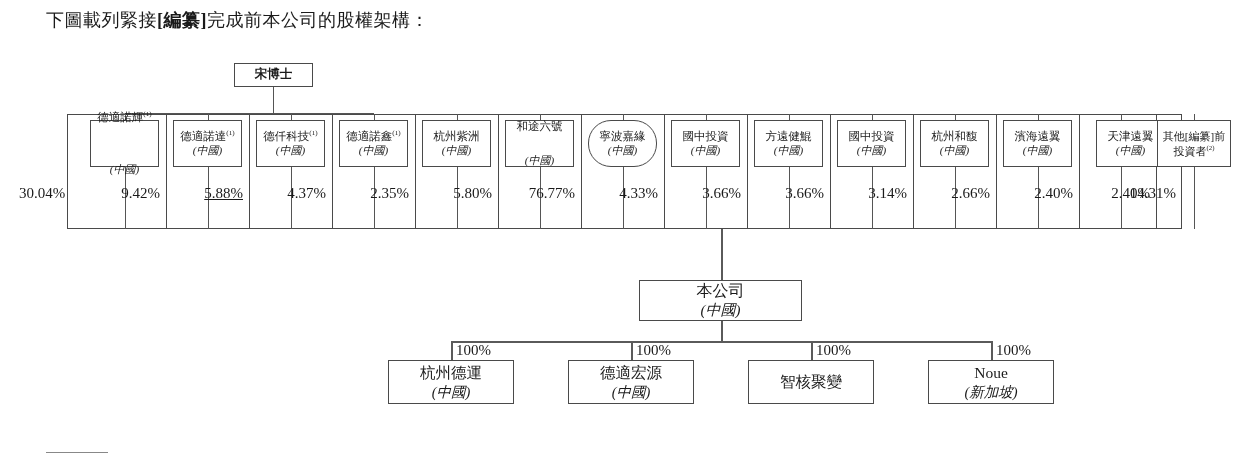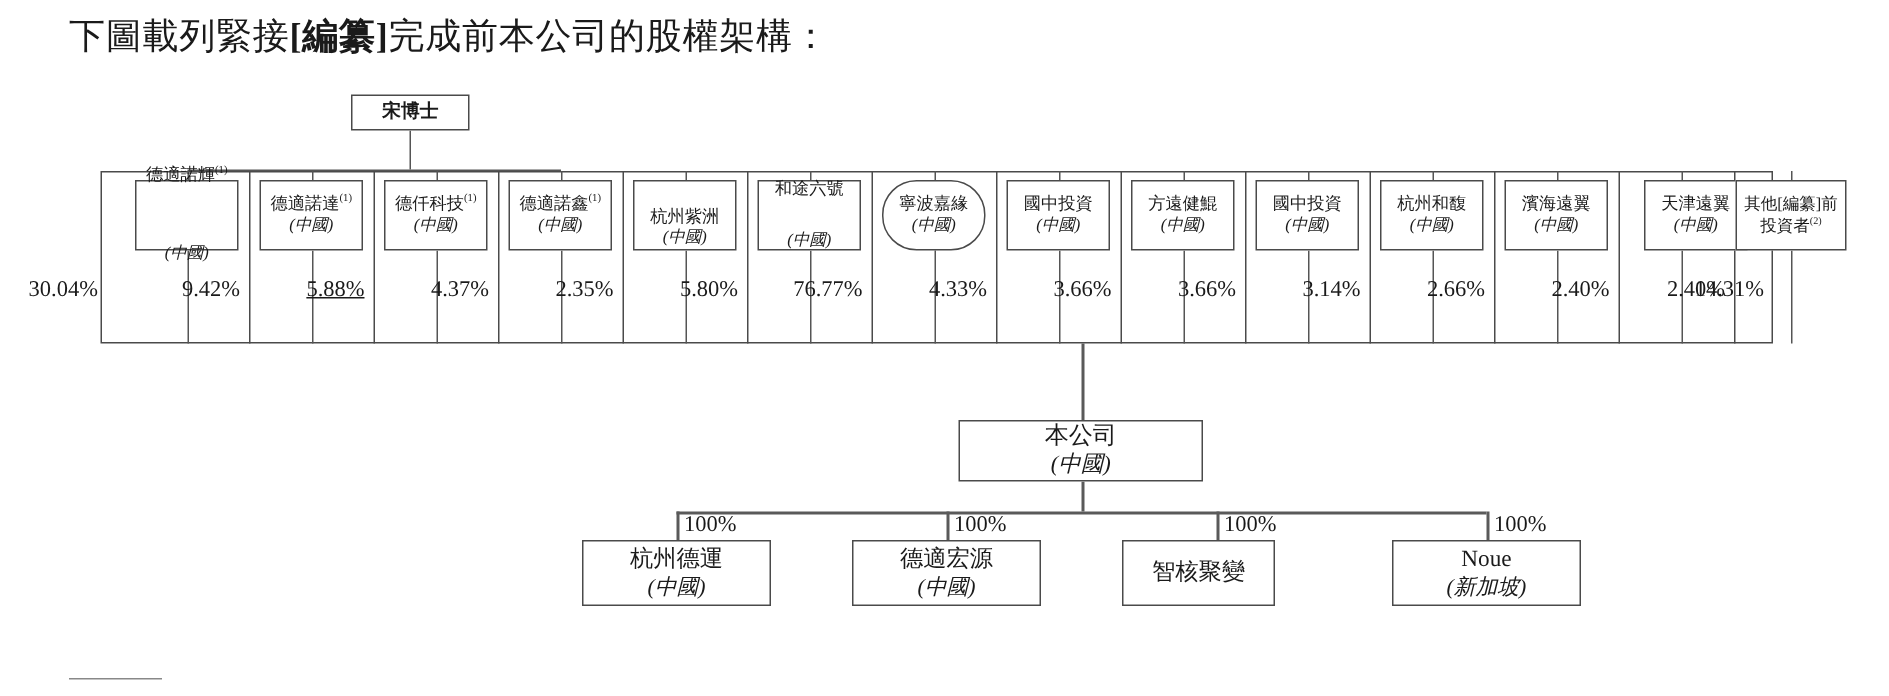--- a/index.html
+++ b/index.html
@@ -12,21 +12,21 @@
     position: relative;
     font-family: "Liberation Serif", "DejaVu Serif", serif;
     color: #1a1a1a;
     overflow: hidden;
   }
 
   
   #caption {
     position: absolute;
     left: 46px; top: 8px;
-    font-size: 24px;
+    font-size: 18px;
     letter-spacing: 0.5px;
     white-space: nowrap;
   }
   #caption .bold { font-weight: bold; }
 
   
   .node {
     position: absolute;
     border: 1px solid #4a4a4a;
     background: #ffffff;
@@ -177,21 +177,21 @@
     <div class="node sh" style="left: 256px; width: 69px;">
       <span class="nm">德仟科技<sup>(1)</sup></span>
       <span class="cc">(中國)</span>
     </div>
     <div class="pct" style="left: 242px; width: 84px;">4.37%</div>
     <div class="node sh" style="left: 339px; width: 69px;">
       <span class="nm">德適諾鑫<sup>(1)</sup></span>
       <span class="cc">(中國)</span>
     </div>
     <div class="pct" style="left: 325px; width: 84px;">2.35%</div>
-    <div class="node sh" style="left: 422px; width: 69px; justify-content: flex-end;">
+    <div class="node sh" style="left: 422px; width: 69px;">
       <span class="nm">杭州紫洲</span>
       <span class="cc">(中國)</span>
     </div>
     <div class="pct" style="left: 408px; width: 84px;">5.80%</div>
     <div class="node sh" style="left: 505px; width: 69px; gap: 21px;">
       <span class="nm">和途六號</span>
       <span class="cc">(中國)</span>
     </div>
     <div class="pct" style="left: 491px; width: 84px;">76.77%</div>
     <div class="node sh" style="left: 588px; width: 69px; border-radius: 23px;">
@@ -273,21 +273,21 @@
       <span class="cc">(中國)</span>
     </div>
     <div class="vline thick" style="left: 451px; top: 341px; height: 19px;"></div>
     <div class="sub-pct" style="left: 456px;">100%</div>
     <div class="node sub" style="left: 568px; width: 126px;">
       <span class="nm">德適宏源</span>
       <span class="cc">(中國)</span>
     </div>
     <div class="vline thick" style="left: 631px; top: 341px; height: 19px;"></div>
     <div class="sub-pct" style="left: 636px;">100%</div>
-    <div class="node sub" style="left: 748px; width: 102px; justify-content: center;">
+    <div class="node sub" style="left: 748px; width: 126px; justify-content: center;">
       <span class="nm">智核聚變</span>
     </div>
     <div class="vline thick" style="left: 811px; top: 341px; height: 19px;"></div>
     <div class="sub-pct" style="left: 816px;">100%</div>
     <div class="node sub" style="left: 928px; width: 126px;">
       <span class="nm">Noue</span>
       <span class="cc">(新加坡)</span>
     </div>
     <div class="vline thick" style="left: 991px; top: 341px; height: 19px;"></div>
     <div class="sub-pct" style="left: 996px;">100%</div>

